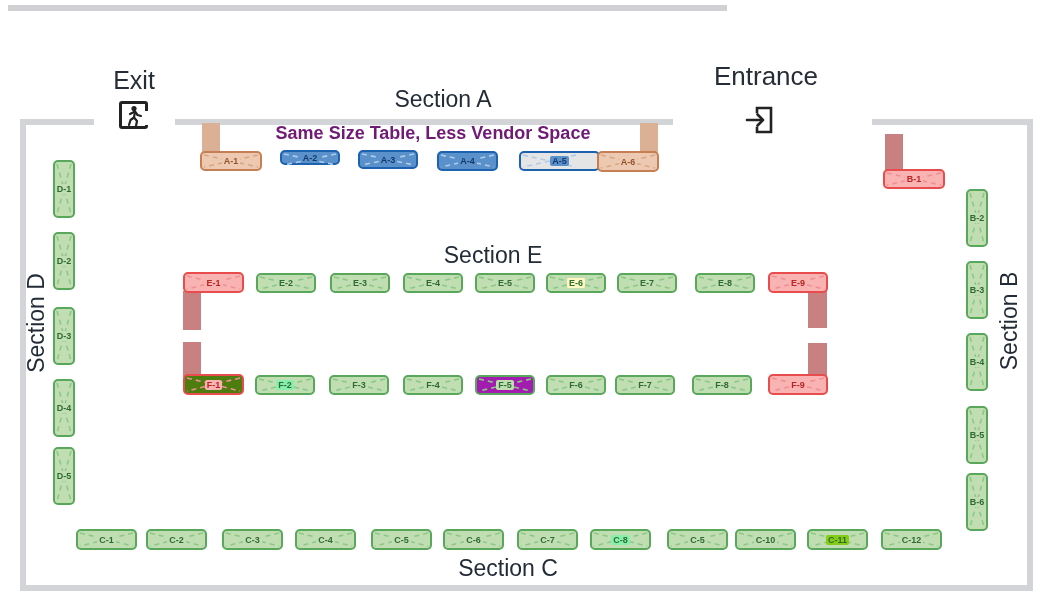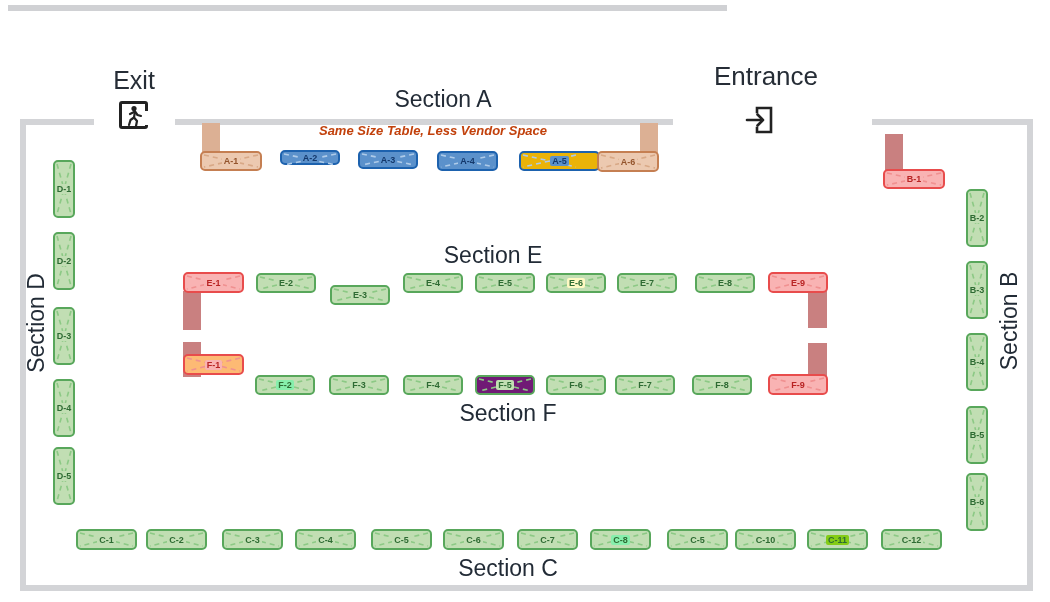--- a/index.html
+++ b/index.html
@@ -21,22 +21,22 @@
   }
   .big-title{
     position:absolute;font-size:23px;color:#222b36;white-space:nowrap;
     transform:translateX(-50%);
   }
   .rot-title{
     position:absolute;font-size:23px;color:#222b36;white-space:nowrap;
     transform:translate(-50%,-50%) rotate(-90deg);
   }
   .note-text{
-    position:absolute;font-size:13px;font-weight:600;color:#c2410c;
-    white-space:nowrap;transform:translateX(-50%);font-style:italic;
+    position:absolute;font-size:18px;font-weight:600;color:#701a75;
+    white-space:nowrap;transform:translateX(-50%);
   }
   .door-label{
     position:absolute;font-size:25px;color:#262d36;white-space:nowrap;
     transform:translateX(-50%);
   }
   .icon-wrap{position:absolute;}
 </style>
 </head>
 <body>
 
@@ -102,21 +102,21 @@
       </svg>
       <span class="lbl" style="color: rgb(20, 56, 107); background: rgb(91, 145, 203);">A-3</span>
     </div>
     <div class="vtable" style="left: 437px; top: 151px; width: 61px; height: 20px; background: rgb(91, 145, 203); border-color: rgb(29, 98, 174);">
       <svg width="57" height="16">
         <line x1="2" y1="2" x2="55" y2="14" stroke="#aecbe9" stroke-width="1.6" stroke-dasharray="5 4"></line>
         <line x1="55" y1="2" x2="2" y2="14" stroke="#aecbe9" stroke-width="1.6" stroke-dasharray="5 4"></line>
       </svg>
       <span class="lbl" style="color: rgb(20, 56, 107); background: rgb(91, 145, 203);">A-4</span>
     </div>
-    <div class="vtable" style="left: 519px; top: 151px; width: 81px; height: 20px; background: #eab308; border-color: rgb(29, 98, 174);">
+    <div class="vtable" style="left: 519px; top: 151px; width: 81px; height: 20px; background: #e5e5e5; border-color: rgb(29, 98, 174);">
       <svg width="57" height="16">
         <line x1="2" y1="2" x2="55" y2="14" stroke="#aecbe9" stroke-width="1.6" stroke-dasharray="5 4"></line>
         <line x1="55" y1="2" x2="2" y2="14" stroke="#aecbe9" stroke-width="1.6" stroke-dasharray="5 4"></line>
       </svg>
       <span class="lbl" style="color: rgb(20, 56, 107); background: rgb(91, 145, 203);">A-5</span>
     </div>
     <div class="vtable" style="left: 597px; top: 151px; width: 62px; height: 21px; background: rgb(236, 201, 176); border-color: rgb(197, 127, 82);">
       <svg width="58" height="17">
         <line x1="2" y1="2" x2="56" y2="15" stroke="#d8a886" stroke-width="1.6" stroke-dasharray="5 4"></line>
         <line x1="56" y1="2" x2="2" y2="15" stroke="#d8a886" stroke-width="1.6" stroke-dasharray="5 4"></line>
@@ -291,21 +291,21 @@
       </svg>
       <span class="lbl" style="color: rgb(185, 36, 36); background: rgb(249, 179, 179);">E-1</span>
     </div>
     <div class="vtable" style="left: 256px; top: 273px; width: 60px; height: 20px; background: rgb(193, 222, 179); border-color: rgb(88, 167, 91);">
       <svg width="56" height="16">
         <line x1="2" y1="2" x2="54" y2="14" stroke="#8cc985" stroke-width="1.6" stroke-dasharray="5 4"></line>
         <line x1="54" y1="2" x2="2" y2="14" stroke="#8cc985" stroke-width="1.6" stroke-dasharray="5 4"></line>
       </svg>
       <span class="lbl" style="color: rgb(46, 107, 51); background: rgb(193, 222, 179);">E-2</span>
     </div>
-    <div class="vtable" style="left: 330px; top: 273px; width: 60px; height: 20px; background: rgb(193, 222, 179); border-color: rgb(88, 167, 91); margin-top: 12px;">
+    <div class="vtable" style="left: 330px; top: 273px; width: 60px; height: 20px; background: rgb(193, 222, 179); border-color: rgb(88, 167, 91);">
       <svg width="56" height="16">
         <line x1="2" y1="2" x2="54" y2="14" stroke="#8cc985" stroke-width="1.6" stroke-dasharray="5 4"></line>
         <line x1="54" y1="2" x2="2" y2="14" stroke="#8cc985" stroke-width="1.6" stroke-dasharray="5 4"></line>
       </svg>
       <span class="lbl" style="color: rgb(46, 107, 51); background: rgb(193, 222, 179);">E-3</span>
     </div>
     <div class="vtable" style="left: 403px; top: 273px; width: 60px; height: 20px; background: rgb(193, 222, 179); border-color: rgb(88, 167, 91);">
       <svg width="56" height="16">
         <line x1="2" y1="2" x2="54" y2="14" stroke="#8cc985" stroke-width="1.6" stroke-dasharray="5 4"></line>
         <line x1="54" y1="2" x2="2" y2="14" stroke="#8cc985" stroke-width="1.6" stroke-dasharray="5 4"></line>
@@ -340,21 +340,21 @@
       </svg>
       <span class="lbl" style="color: rgb(46, 107, 51); background: rgb(193, 222, 179);">E-8</span>
     </div>
     <div class="vtable" style="left: 768px; top: 272px; width: 60px; height: 21px; background: rgb(249, 179, 179); border-color: rgb(232, 76, 76);">
       <svg width="56" height="17">
         <line x1="2" y1="2" x2="54" y2="15" stroke="#f09090" stroke-width="1.6" stroke-dasharray="5 4"></line>
         <line x1="54" y1="2" x2="2" y2="15" stroke="#f09090" stroke-width="1.6" stroke-dasharray="5 4"></line>
       </svg>
       <span class="lbl" style="color: rgb(185, 36, 36); background: rgb(249, 179, 179);">E-9</span>
     </div>
-    <div class="vtable" style="left: 183px; top: 354px; width: 61px; height: 21px; background: #fdba74; border-color: rgb(232, 76, 76);">
+    <div class="vtable" style="left: 183px; top: 374px; width: 61px; height: 21px; background: #4d7c0f; border-color: rgb(232, 76, 76);">
       <svg width="57" height="17">
         <line x1="2" y1="2" x2="55" y2="15" stroke="#f09090" stroke-width="1.6" stroke-dasharray="5 4"></line>
         <line x1="55" y1="2" x2="2" y2="15" stroke="#f09090" stroke-width="1.6" stroke-dasharray="5 4"></line>
       </svg>
       <span class="lbl" style="color: rgb(185, 36, 36); background: rgb(249, 179, 179);">F-1</span>
     </div>
     <div class="vtable" style="left: 255px; top: 375px; width: 60px; height: 20px; background: rgb(193, 222, 179); border-color: rgb(88, 167, 91);">
       <svg width="56" height="16">
         <line x1="2" y1="2" x2="54" y2="14" stroke="#8cc985" stroke-width="1.6" stroke-dasharray="5 4"></line>
         <line x1="54" y1="2" x2="2" y2="14" stroke="#8cc985" stroke-width="1.6" stroke-dasharray="5 4"></line>
@@ -368,21 +368,21 @@
       </svg>
       <span class="lbl" style="color: rgb(46, 107, 51); background: rgb(193, 222, 179);">F-3</span>
     </div>
     <div class="vtable" style="left: 403px; top: 375px; width: 60px; height: 20px; background: rgb(193, 222, 179); border-color: rgb(88, 167, 91);">
       <svg width="56" height="16">
         <line x1="2" y1="2" x2="54" y2="14" stroke="#8cc985" stroke-width="1.6" stroke-dasharray="5 4"></line>
         <line x1="54" y1="2" x2="2" y2="14" stroke="#8cc985" stroke-width="1.6" stroke-dasharray="5 4"></line>
       </svg>
       <span class="lbl" style="color: rgb(46, 107, 51); background: rgb(193, 222, 179);">F-4</span>
     </div>
-    <div class="vtable" style="left: 475px; top: 375px; width: 60px; height: 20px; background: #701a75; border-color: rgb(88, 167, 91);">
+    <div class="vtable" style="left: 475px; top: 375px; width: 60px; height: 20px; background: #a21caf; border-color: rgb(88, 167, 91);">
       <svg width="56" height="16">
         <line x1="2" y1="2" x2="54" y2="14" stroke="#8cc985" stroke-width="1.6" stroke-dasharray="5 4"></line>
         <line x1="54" y1="2" x2="2" y2="14" stroke="#8cc985" stroke-width="1.6" stroke-dasharray="5 4"></line>
       </svg>
       <span class="lbl" style="color: rgb(46, 107, 51); background: rgb(193, 222, 179);">F-5</span>
     </div>
     <div class="vtable" style="left: 546px; top: 375px; width: 60px; height: 20px; background: rgb(193, 222, 179); border-color: rgb(88, 167, 91);">
       <svg width="56" height="16">
         <line x1="2" y1="2" x2="54" y2="14" stroke="#8cc985" stroke-width="1.6" stroke-dasharray="5 4"></line>
         <line x1="54" y1="2" x2="2" y2="14" stroke="#8cc985" stroke-width="1.6" stroke-dasharray="5 4"></line>
@@ -405,17 +405,16 @@
     </div>
     <div class="vtable" style="left: 768px; top: 374px; width: 60px; height: 21px; background: rgb(249, 179, 179); border-color: rgb(232, 76, 76);">
       <svg width="56" height="17">
         <line x1="2" y1="2" x2="54" y2="15" stroke="#f09090" stroke-width="1.6" stroke-dasharray="5 4"></line>
         <line x1="54" y1="2" x2="2" y2="15" stroke="#f09090" stroke-width="1.6" stroke-dasharray="5 4"></line>
       </svg>
       <span class="lbl" style="color: rgb(185, 36, 36); background: rgb(249, 179, 179);">F-9</span>
     </div>
     <div class="big-title" style="left: 493px; top: 242px;">Section E</div>
     <div class="big-title" style="left: 443px; top: 86px;">Section A</div>
-    <div class="big-title" style="left: 508px; top: 400px;">Section F</div>
     <div class="big-title" style="left: 508px; top: 555px;">Section C</div>
     <div class="rot-title" style="left: 36px; top: 323px;">Section D</div>
     <div class="rot-title" style="left: 1009px; top: 321px;">Section B</div>
   </div>
 
 </body></html>

